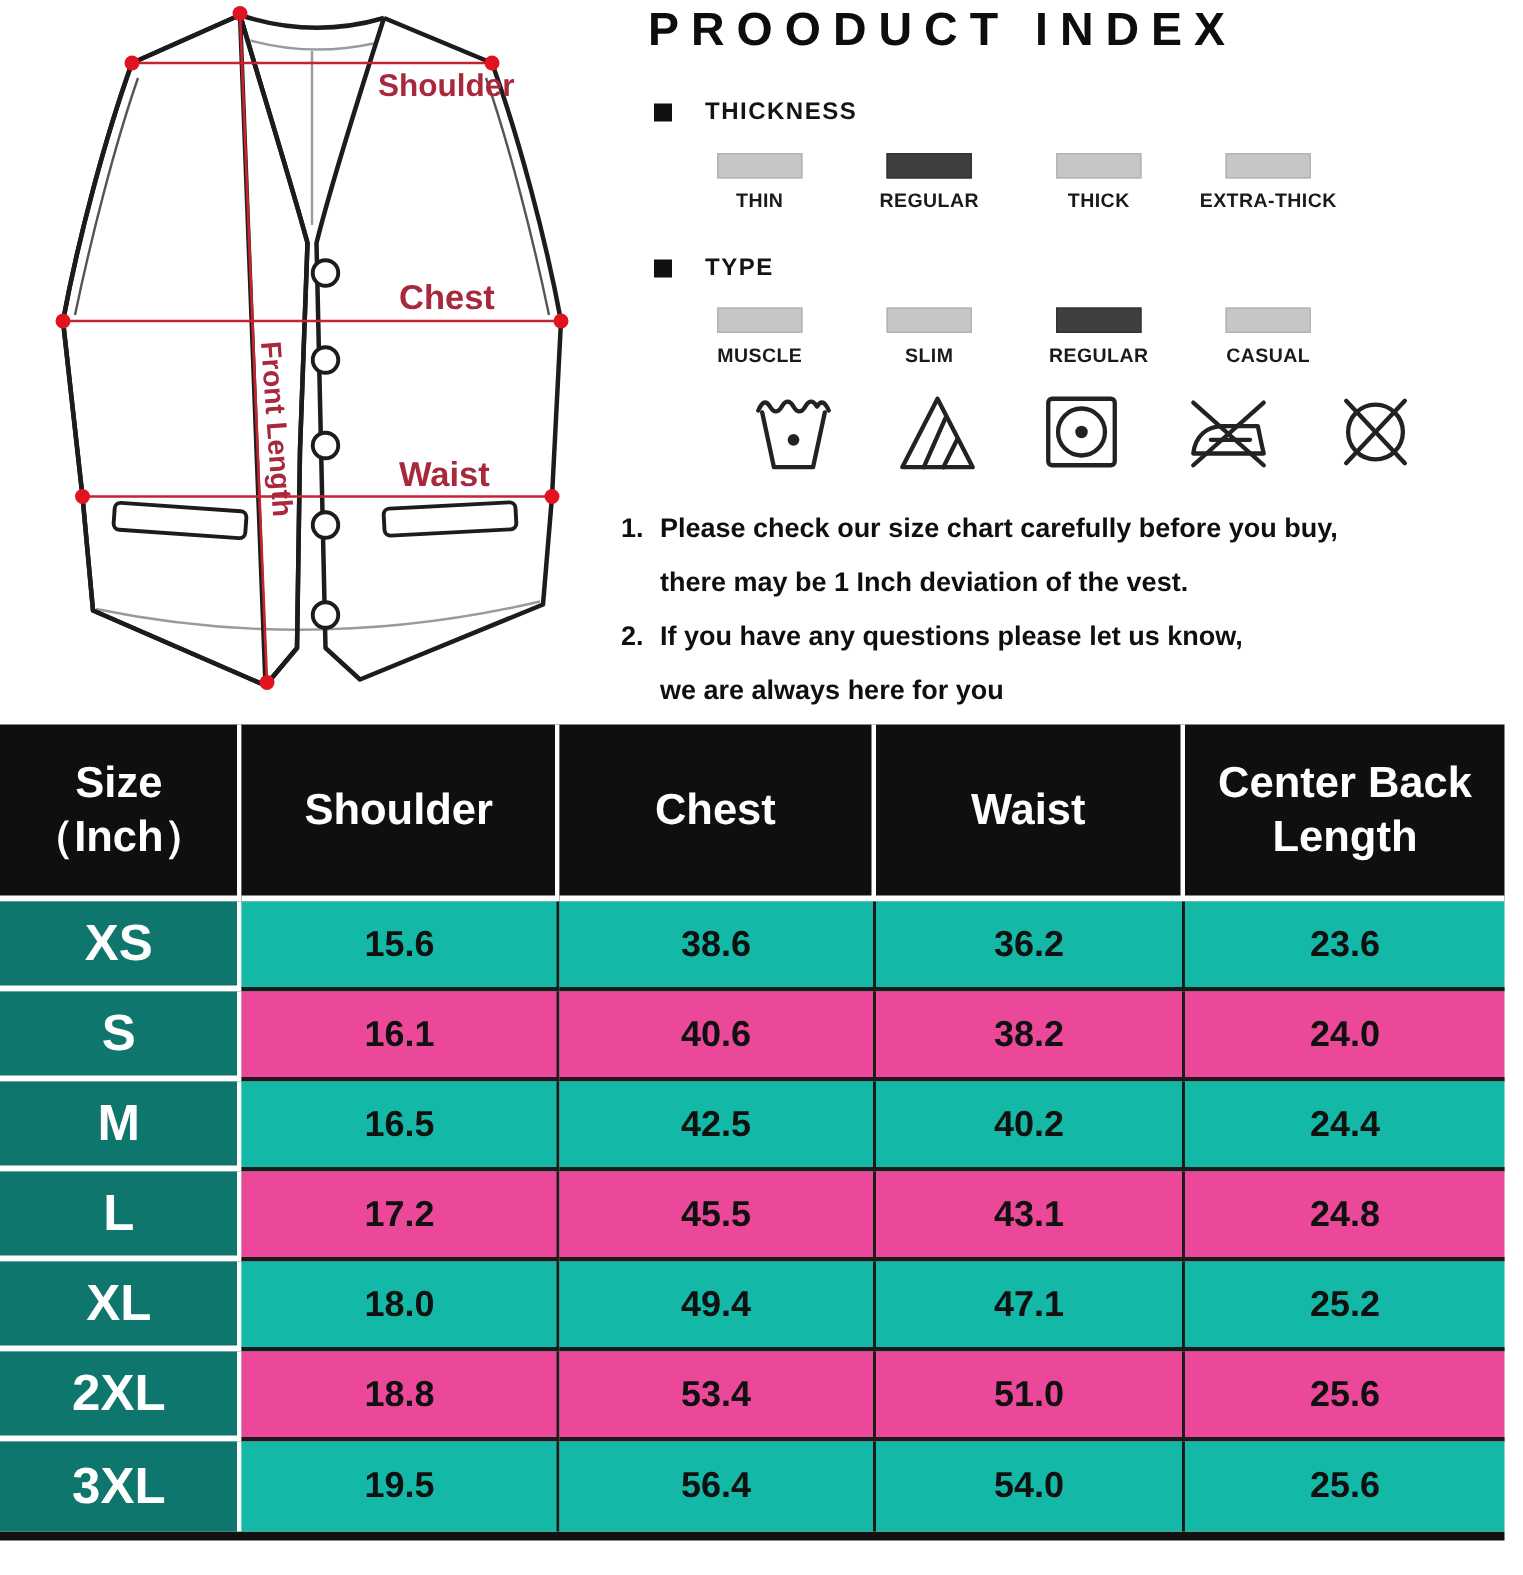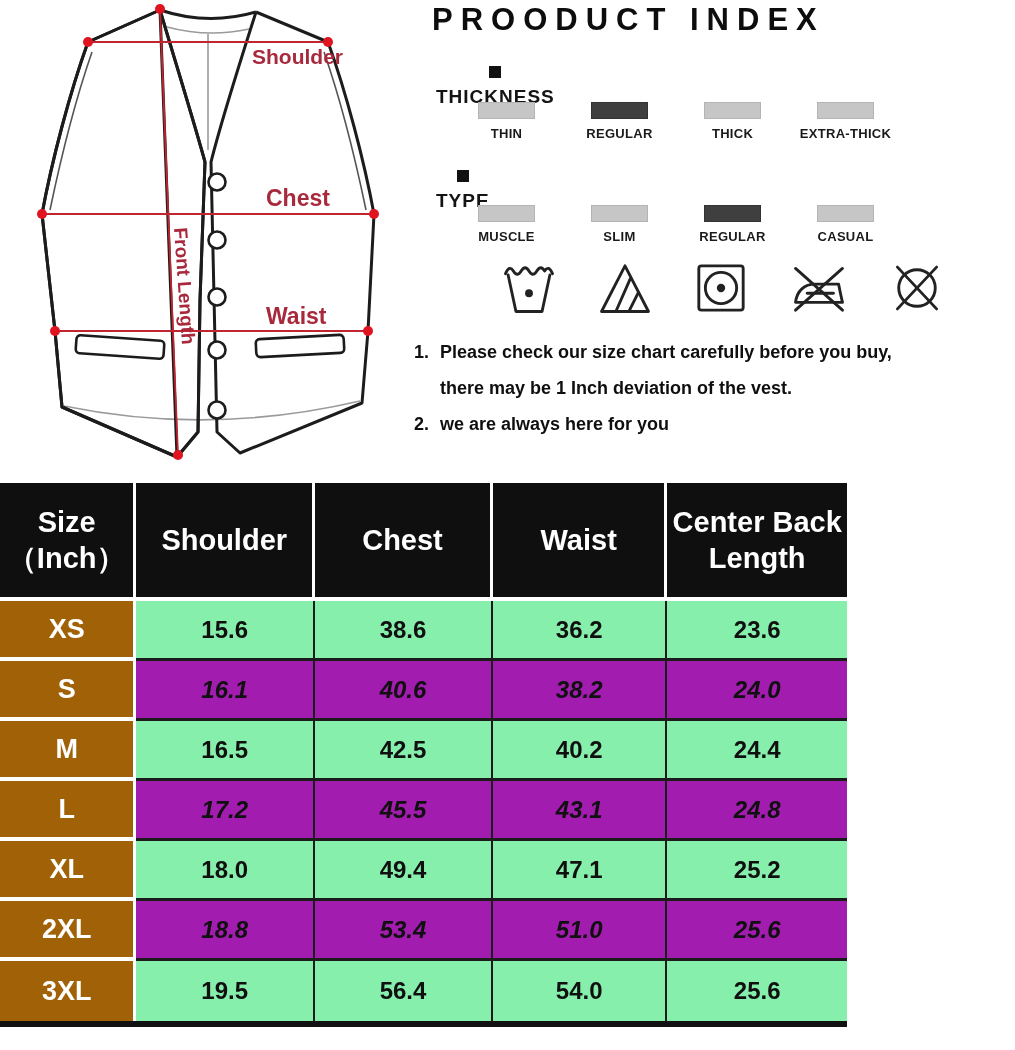--- a/index.html
+++ b/index.html
@@ -7,22 +7,22 @@
        font-family:"Liberation Sans", sans-serif;color:#111;}
 
   
   .top-area{position:absolute;left:0;top:0;width:1015px;height:483px;background:#fff;}
   .vest-wrap{position:absolute;left:0;top:0;width:420px;height:483px;}
   .index-col{position:absolute;left:412px;top:0;width:603px;height:598px;}
 
   .pi-title{position:absolute;top:2px;left:20px;font-size:31px;font-weight:bold;
             letter-spacing:8px;color:#0d0d0d;white-space:nowrap;}
 
-  .section-head{position:absolute;left:24px;display:flex;align-items:center;gap:8px;
-                font-size:19px;font-weight:bold;letter-spacing:1px;color:#141414;flex-direction:column;}
+  .section-head{position:absolute;left:24px;display:flex;align-items:center;gap:22px;
+                font-size:16px;font-weight:bold;letter-spacing:1px;color:#141414;}
   .section-head .sq{width:12px;height:12px;background:#111;flex:0 0 auto;}
   .head-thickness{top:66px;}
   .head-type{top:170px;}
 
   .bars-row{position:absolute;left:38px;width:565px;display:flex;}
   .bars-thickness{top:102px;}
   .bars-type{top:205px;}
   .opt{width:113px;display:flex;flex-direction:column;align-items:center;}
   .bar{width:57px;height:17px;background:#c6c6c6;border:1px solid #b4b4b4;box-sizing:border-box;}
   .opt.selected .bar{background:#3f3f3f;border-color:#333;}
@@ -31,34 +31,34 @@
 
   .care-row{position:absolute;top:258px;left:88px;display:flex;gap:38px;align-items:center;}
   .care-row svg{display:block;}
 
   .notes{position:absolute;top:334px;left:2px;width:600px;}
   .note{display:flex;font-size:18px;font-weight:bold;line-height:36px;color:#0f0f0f;}
   .note-num{width:26px;flex:0 0 auto;}
   .note-text{flex:1;}
 
   
-  .size-table{position:absolute;left:0;top:483px;width:847px;border-collapse:separate;
+  .size-table{position:absolute;left:0;top:483px;width:1003px;border-collapse:separate;
               border-spacing:0;table-layout:fixed;border-bottom:6px solid #111;}
   .size-table th,.size-table td{text-align:center;vertical-align:middle;padding:0;
               font-weight:bold;box-sizing:border-box;}
   th.col-head{background:#0f0f0f;color:#fff;font-size:29px;height:118px;line-height:1.25;
               border-right:3px solid #fff;border-bottom:4px solid #fff;}
   th.col-head:last-child{border-right:none;}
-  th.size-cell{background:#a16207;color:#fff;font-size:27px;height:60px;
+  th.size-cell{background:#0f766e;color:#fff;font-size:34px;height:60px;
                border-right:3px solid #fff;border-bottom:4px solid #fff;}
-  td.val{font-size:24px;color:#101010;height:60px;background:#86efac;
+  td.val{font-size:24px;color:#101010;height:60px;background:#14b8a6;
          border-right:2.5px solid #1b1b1b;border-bottom:3px solid #1b1b1b;}
   td.val.first{border-left:0;}
   td.val:last-child{border-right:none;}
-  tr.alt td.val{background:#a21caf;font-style:italic;}
+  tr.alt td.val{background:#ec4899;}
   tr.last th.size-cell,tr.last td.val{border-bottom:none;}
 </style>
 </head>
 <body>
 
 <div class="top-area">
 
   <div class="vest-wrap">
     <svg width="420" height="483" viewBox="0 0 420 483">
 
@@ -205,20 +205,21 @@
       <div class="note">
         <div class="note-num">1.</div>
         <div class="note-text">
           <div>Please check our size chart carefully before you buy,</div>
           <div>there may be 1 Inch deviation of the vest.</div>
         </div>
       </div>
       <div class="note">
         <div class="note-num">2.</div>
         <div class="note-text">
+          <div>If you have any questions please let us know,</div>
           <div>we are always here for you</div>
         </div>
       </div>
     </div>
   </div>
 </div>
 
 <table class="size-table">
   <colgroup>
     <col style="width:16.1%">

